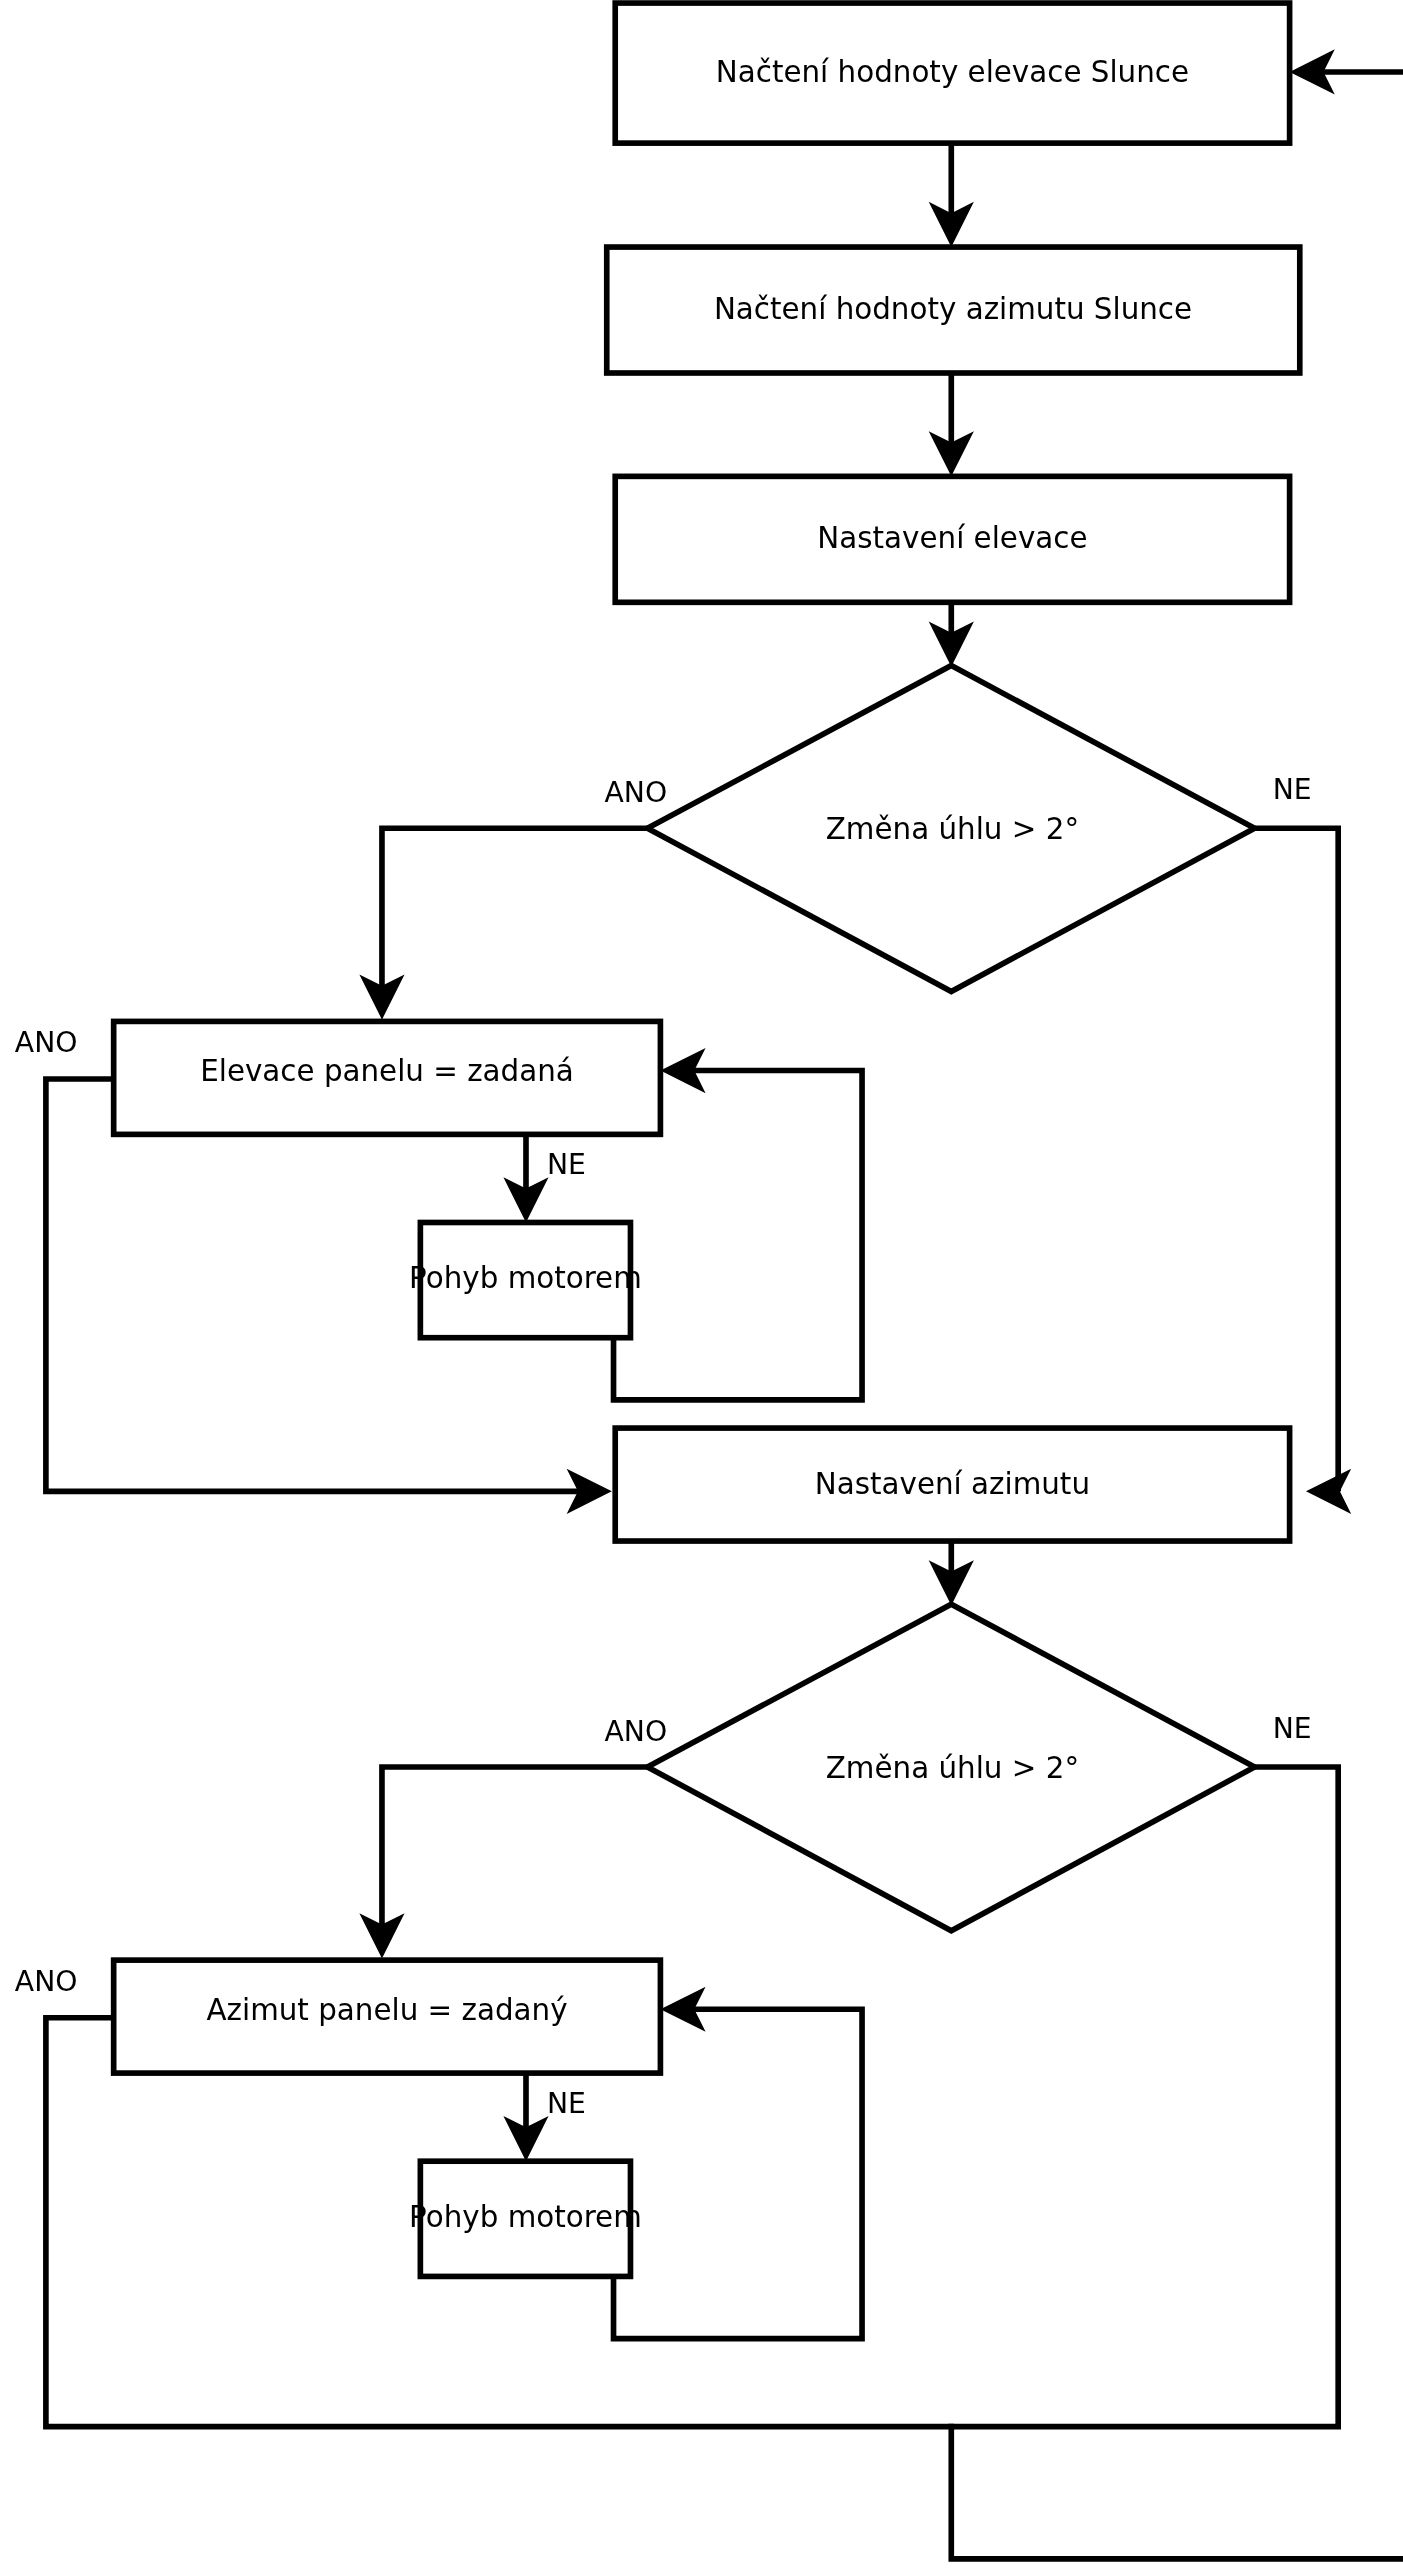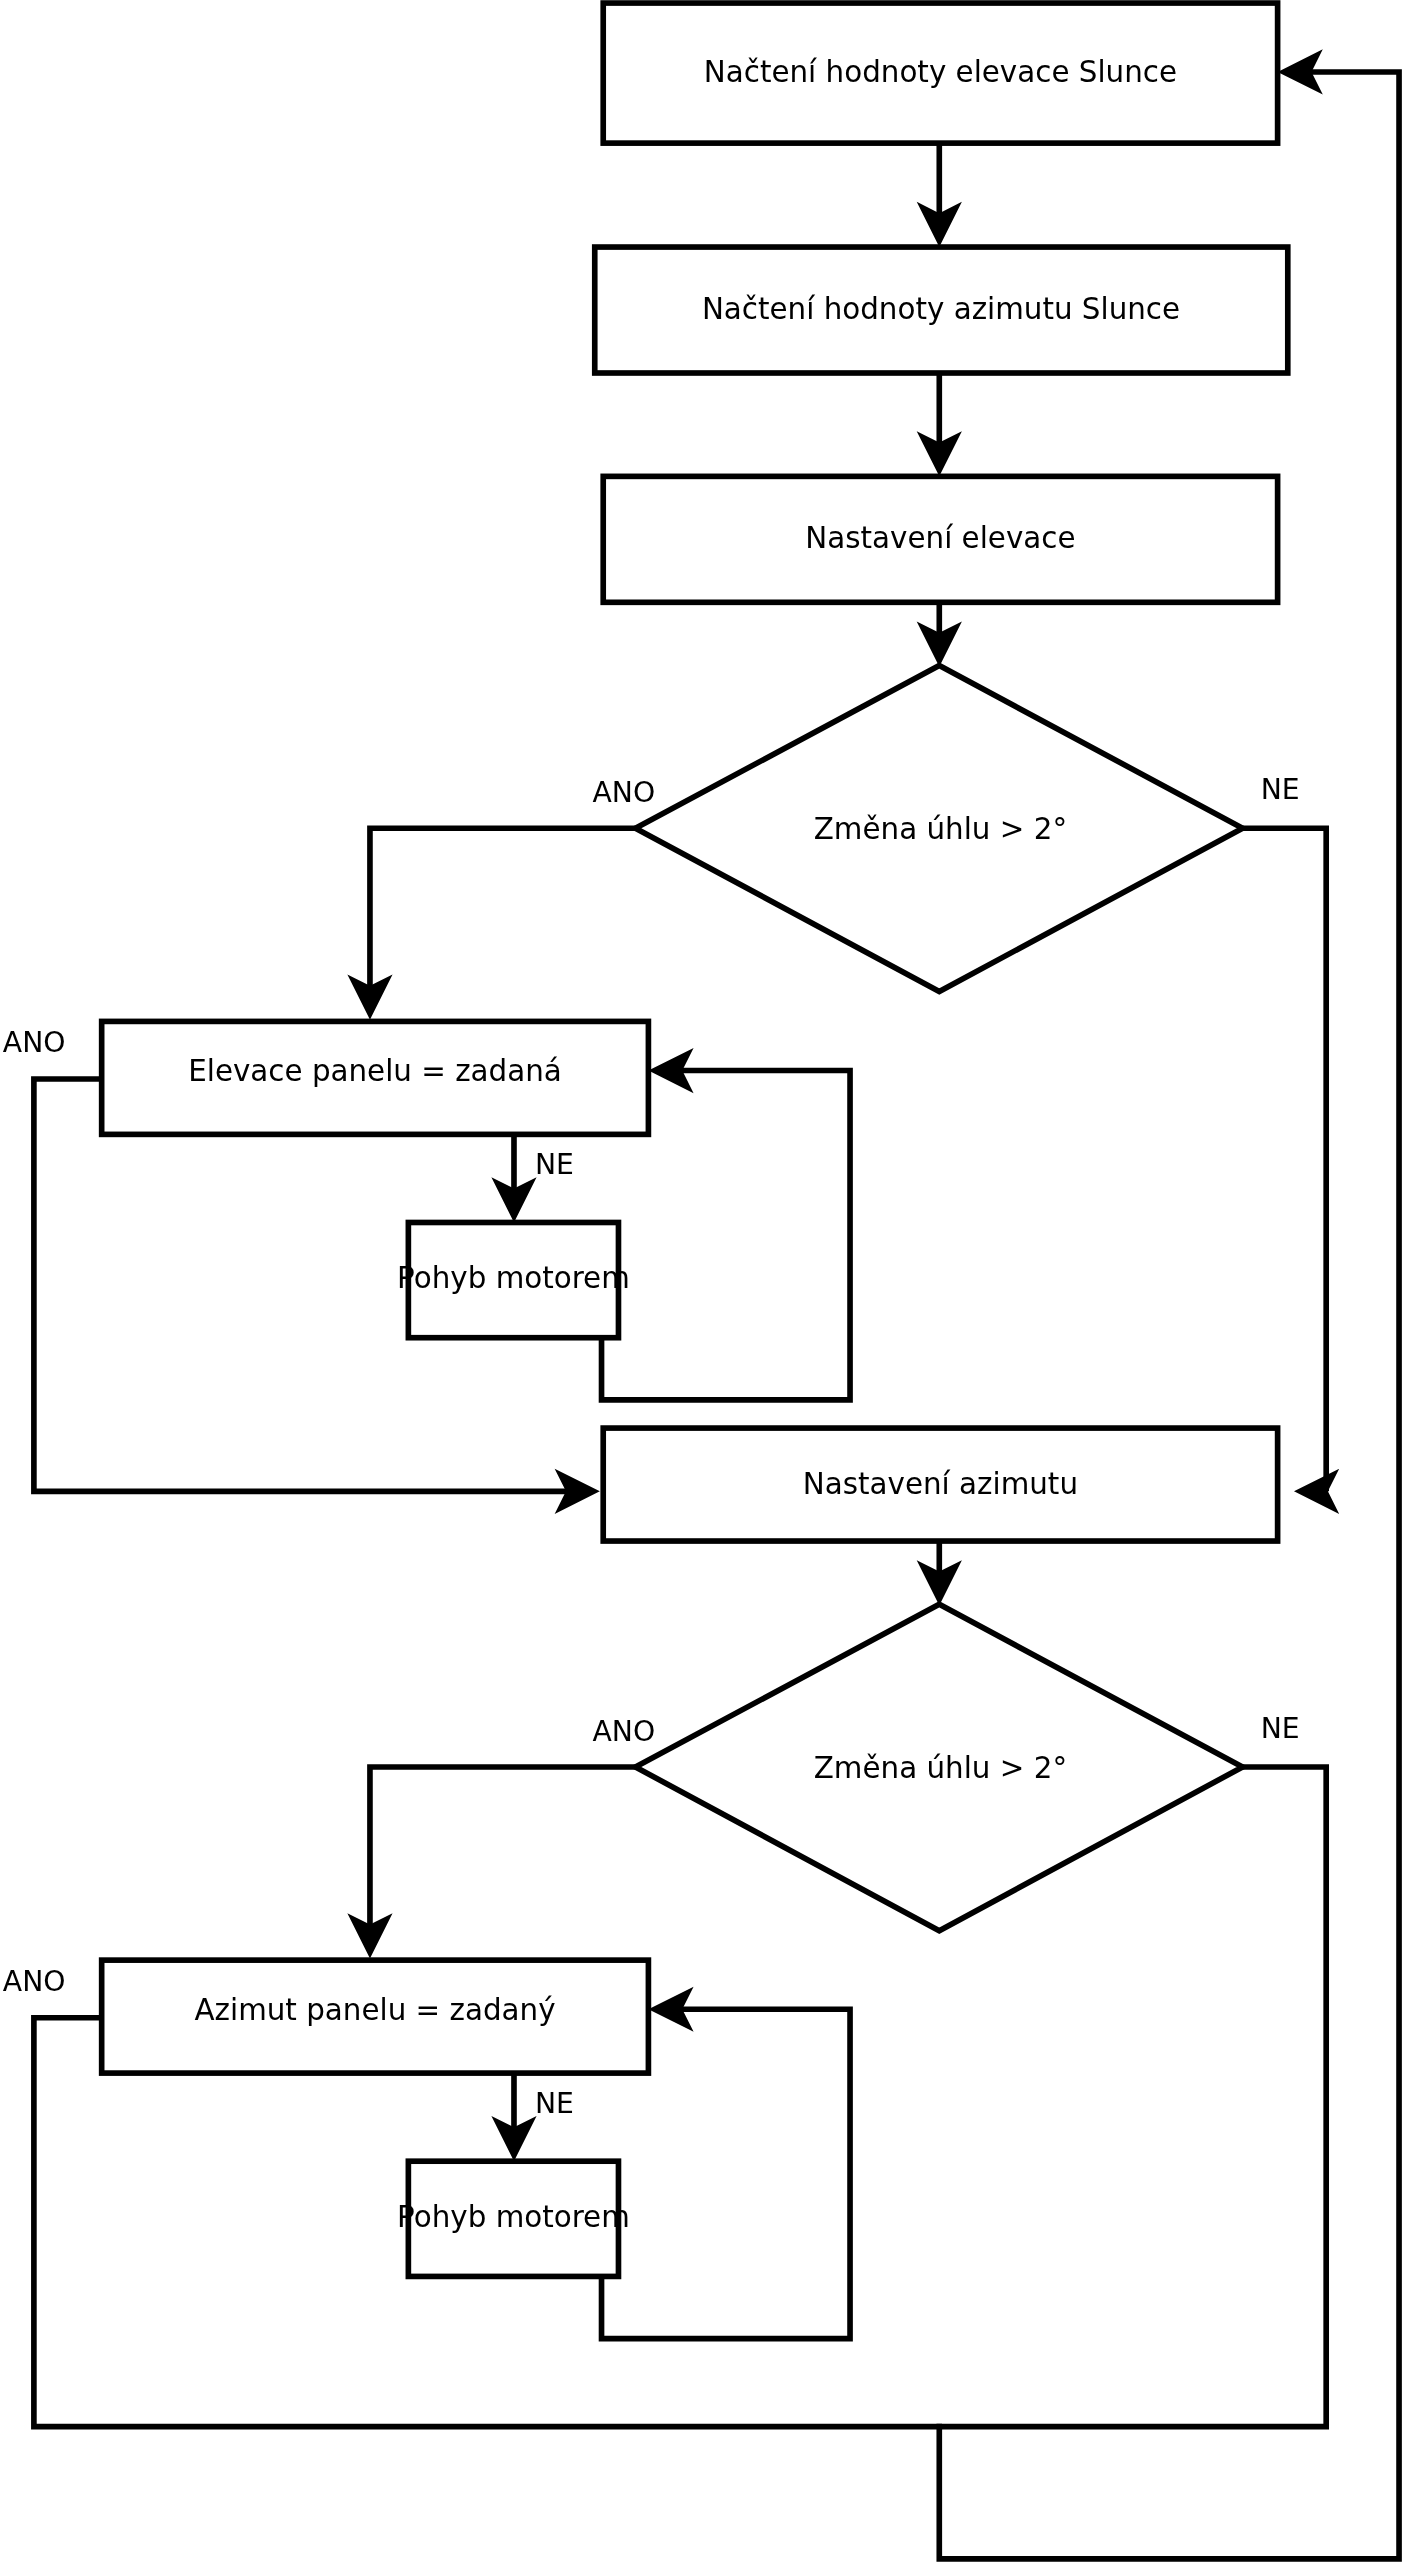--- a/index.html
+++ b/index.html
@@ -6,20 +6,21 @@
     margin: 0;
     padding: 0;
     background: #ffffff;
   }
   #page {
     position: relative;
     width: 1140px;
     height: 2576px;
     background: #ffffff;
     font-family: "DejaVu Sans", sans-serif;
+    margin-left: 12px;
   }
   svg.flow {
     position: absolute;
     top: 0;
     left: 0;
     width: 1403px;
     height: 2576px;
     display: block;
   }
   .node-rect {

